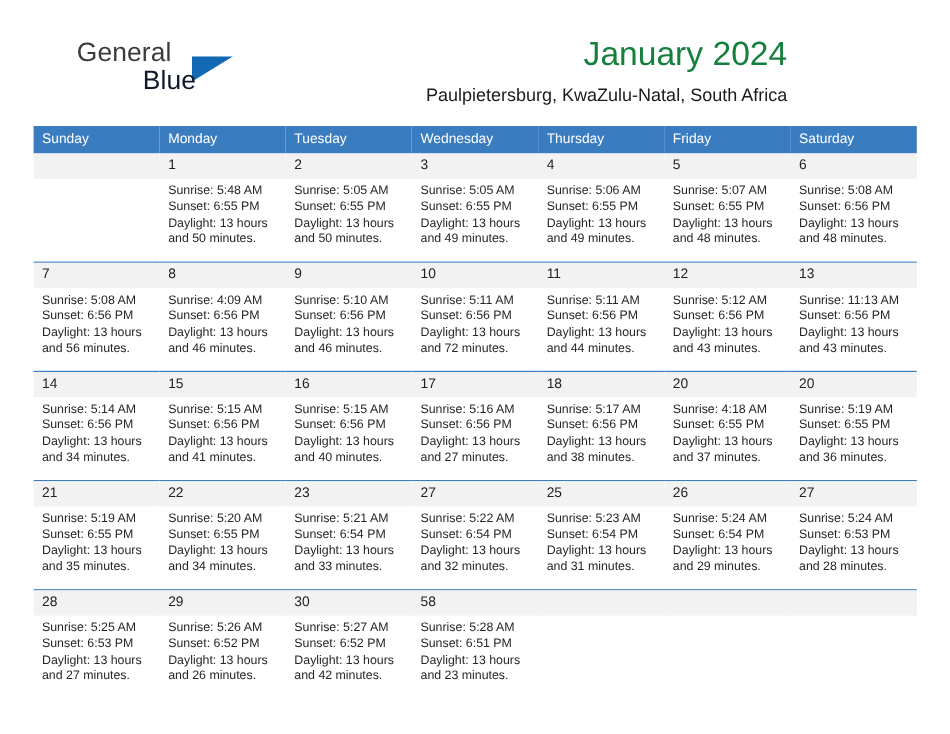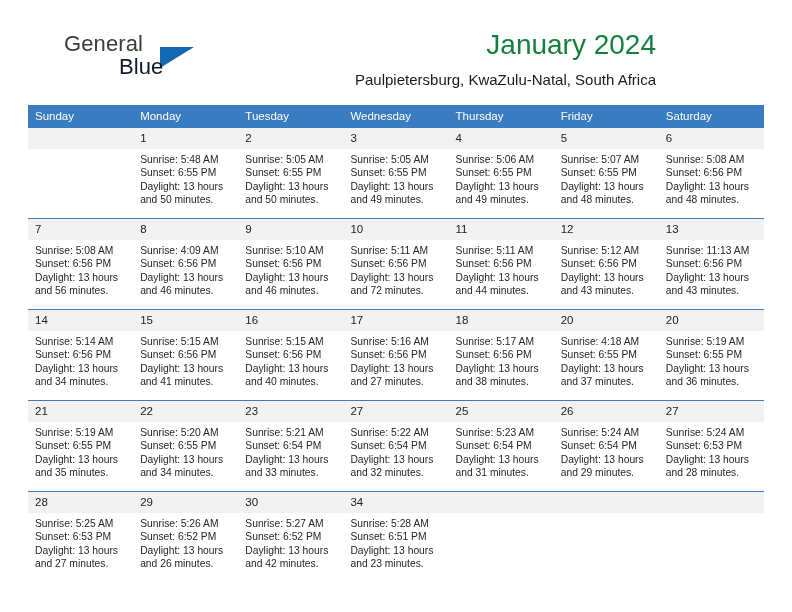--- a/index.html
+++ b/index.html
@@ -545,21 +545,21 @@
               <div class="cell-body">
                 <div>Sunrise: 5:27 AM</div>
                 <div>Sunset: 6:52 PM</div>
                 <div>Daylight: 13 hours</div>
                 <div>and 42 minutes.</div>
               </div>
             </div>
           </td>
           <td class="daycell">
             <div class="cell-inner">
-              <div class="daynum">34</div>
+              <div class="daynum">58</div>
               <div class="cell-body">
                 <div>Sunrise: 5:28 AM</div>
                 <div>Sunset: 6:51 PM</div>
                 <div>Daylight: 13 hours</div>
                 <div>and 23 minutes.</div>
               </div>
             </div>
           </td>
           <td class="daycell blank">
             <div class="cell-inner">

